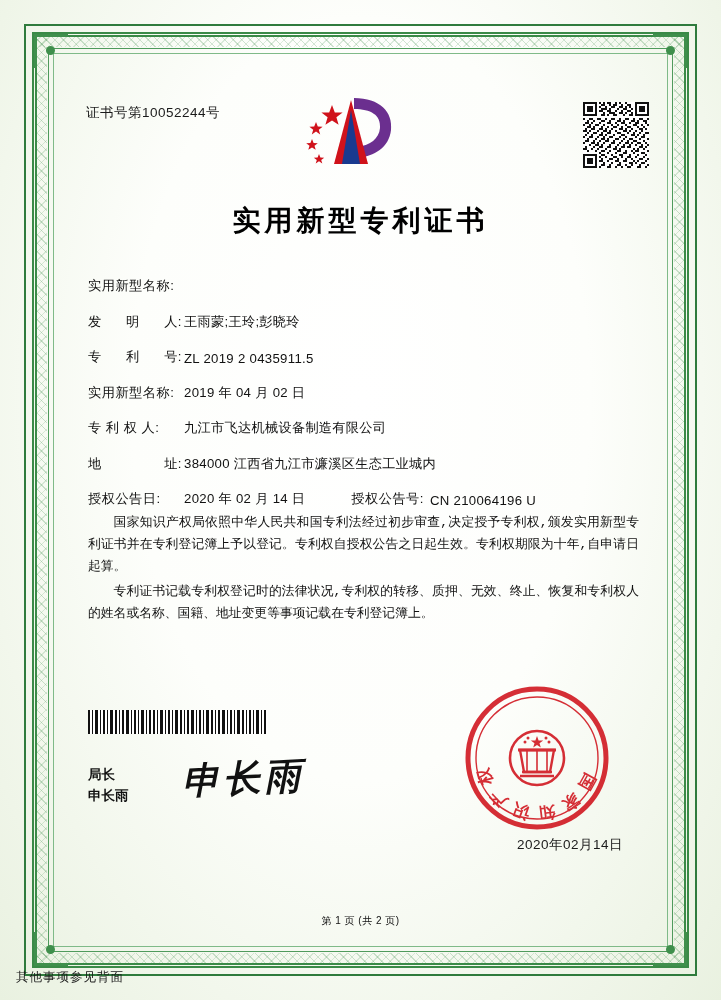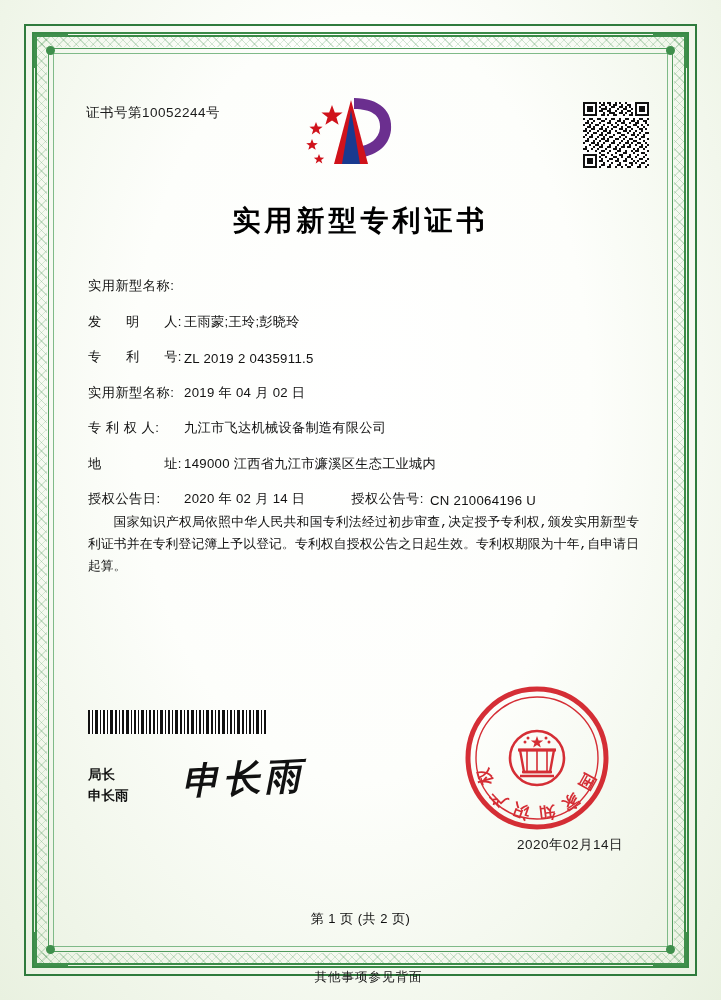--- a/index.html
+++ b/index.html
@@ -248,30 +248,30 @@
     color: #1a1a1a;
     letter-spacing: 0.5px;
     margin-top: 12px;
   }
 
   .page-no {
     position: absolute;
     left: 0; right: 0;
     bottom: 10px;
     text-align: center;
-    font-size: 13px;
+    font-size: 10px;
     color: #111;
     letter-spacing: 0.5px;
   }
 
   .footnote {
     position: absolute;
     left: 16px; right: 0;
     bottom: 14px;
-    text-align: center;
+    text-align: left;
     font-size: 12.5px;
     color: #1a1a1a;
     letter-spacing: 1px;
   }
 </style>
 </head>
 <body>
 
 <div class="page">
 
@@ -622,35 +622,36 @@
       <div class="field-row">
         <div class="field-label">专 利 权 人:</div>
         <div class="field-value">九江市飞达机械设备制造有限公司</div>
       </div>
 
       <div class="field-row">
         <div class="field-label spaced">
           <span>地</span>
           <span>址:</span>
         </div>
-        <div class="field-value">149000 江西省九江市濂溪区生态工业城内</div>
+        <div class="field-value">384000 江西省九江市濂溪区生态工业城内</div>
       </div>
 
       <div class="field-row dual">
         <div class="field-label">授权公告日:</div>
         <div class="field-value">2020 年 02 月 14 日</div>
         <div class="field-sep"></div>
         <div class="field-label2">授权公告号:</div>
         <div class="field-value">CN 210064196 U</div>
       </div>
 
     </div>
 
     <div class="paragraphs">
       <p>国家知识产权局依照中华人民共和国专利法经过初步审查,决定授予专利权,颁发实用新型专利证书并在专利登记簿上予以登记。专利权自授权公告之日起生效。专利权期限为十年,自申请日起算。</p>
+      <p>专利证书记载专利权登记时的法律状况,专利权的转移、质押、无效、终止、恢复和专利权人的姓名或名称、国籍、地址变更等事项记载在专利登记簿上。</p>
     </div>
 
     <div class="barcode">
       <svg width="180" height="24" shape-rendering="crispEdges">
         <rect width="180" height="24" fill="#fff"></rect>
         <g fill="#111">
           <rect x="0" y="0" width="2" height="24"></rect>
             <rect x="4" y="0" width="1" height="24"></rect>
           <rect x="7" y="0" width="3" height="24"></rect>
             <rect x="12" y="0" width="1" height="24"></rect>

